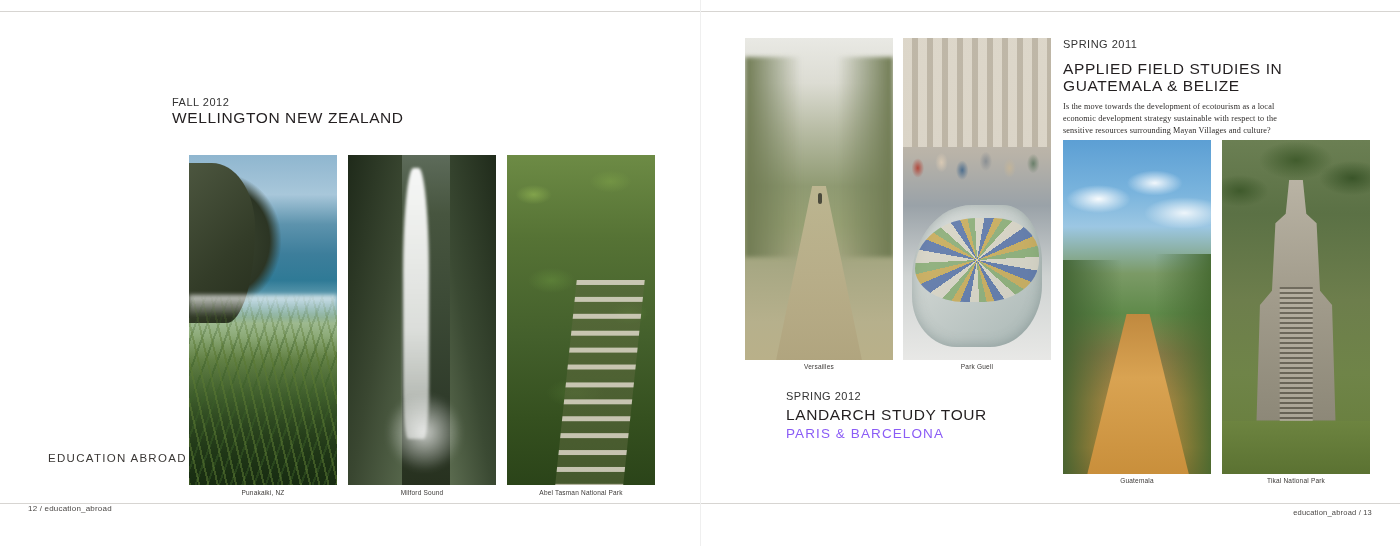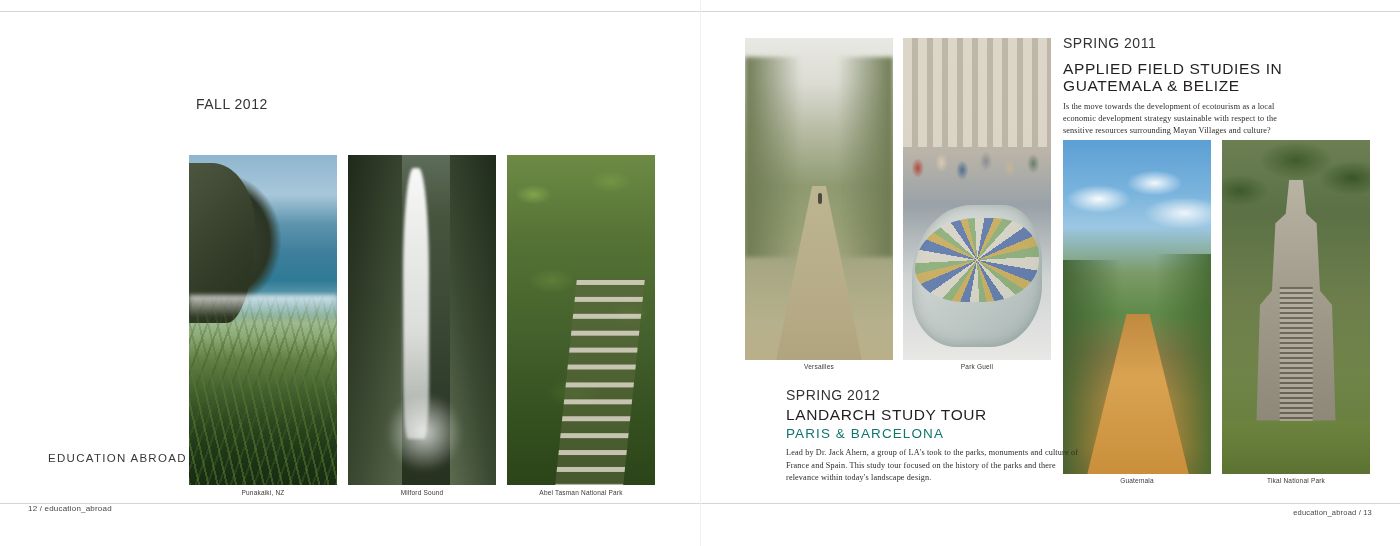--- a/index.html
+++ b/index.html
@@ -33,37 +33,37 @@
     position: absolute;
     top: 0;
     left: 700px;
     width: 1px;
     height: 546px;
     background: #efefef;
   }
 
   
   .season {
-    font-size: 14px;
+    font-size: 11px;
     letter-spacing: 0.5px;
     color: #333;
     text-transform: uppercase;
   }
   .title {
     font-size: 15.5px;
     letter-spacing: 0.6px;
     color: #231f20;
     font-weight: normal;
     line-height: 1.12;
     margin: 0;
   }
   .subtitle {
     font-size: 13.5px;
     letter-spacing: 1.1px;
-    color: #0f766e;
+    color: #8b5cf6;
     font-weight: normal;
     margin: 0;
   }
   .body-copy {
     font-size: 8.2px;
     line-height: 1.5;
     color: #2d2a28;
     letter-spacing: 0.15px;
     font-family: Liberation Serif, serif;
   }
@@ -72,21 +72,21 @@
   #left-section-label {
     position: absolute;
     left: 48px;
     top: 452px;
     font-size: 11.5px;
     letter-spacing: 1.3px;
     color: #3b3836;
   }
   #nz-block {
     position: absolute;
-    left: 196px;
+    left: 172px;
     top: 96px;
     width: 478px;
   }
   #nz-block .season { display: block; }
   #nz-block .title { margin-top: 1px; }
   #nz-block .body-copy { margin-top: 3px; width: 478px; }
 
   .photo {
     position: absolute;
     overflow: hidden;
@@ -350,20 +350,21 @@
   <div class="rule rule-top"></div>
   <div class="rule rule-bottom"></div>
   <div class="spine"></div>
 
   <div>
 
     <div id="left-section-label">EDUCATION ABROAD</div>
 
     <div id="nz-block">
       <span class="season">FALL 2012</span>
+      <h1 class="title">WELLINGTON NEW ZEALAND</h1>
     </div>
 
     <div class="photo" id="photo-punakaiki">
       <div class="inner">
         <div class="rock"></div>
         <div class="surf"></div>
         <div class="flax"></div>
       </div>
     </div>
     <div class="cap" style="left:189px; top:489px; width:148px;">Punakaiki, NZ</div>
@@ -434,19 +435,18 @@
         <div class="stairs"></div>
         <div class="lawn"></div>
       </div>
     </div>
     <div class="cap" style="left:1222px; top:477px; width:148px;">Tikal National Park</div>
 
     <div id="paris-block">
       <span class="season">SPRING 2012</span>
       <h1 class="title">LANDARCH STUDY TOUR</h1>
       <h2 class="subtitle">PARIS  &amp;  BARCELONA</h2>
-      <p class="body-copy">Lead by Dr. Jack Ahern, a group of LA's took to the parks, monuments and culture of France and Spain. This study tour focused on the history of the parks and there relevance within today's landscape design.</p>
     </div>
 
     <div id="footer-right">education_abroad / 13</div>
   </div>
 
 </div>
 
 </body></html>

